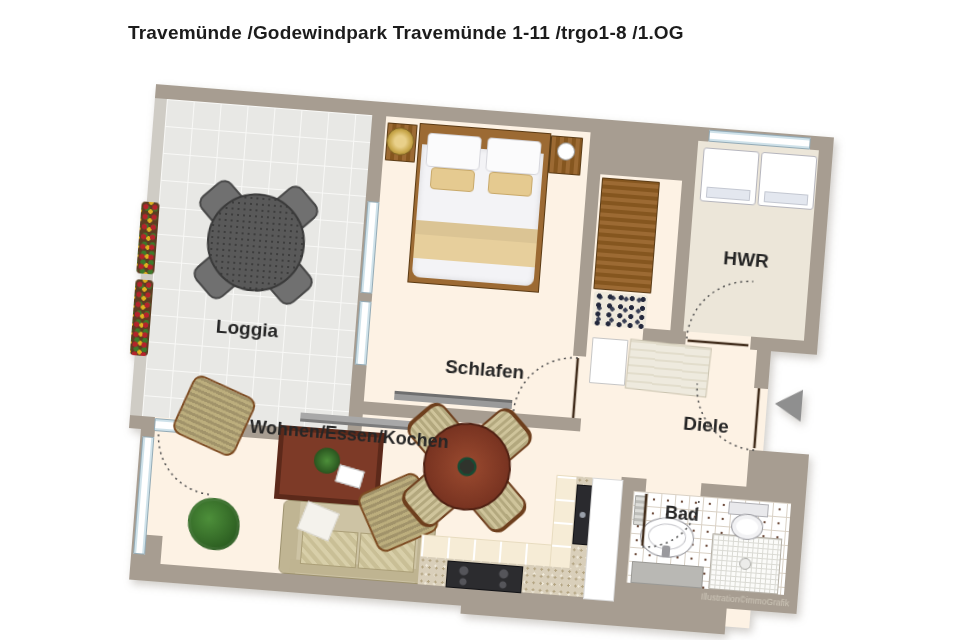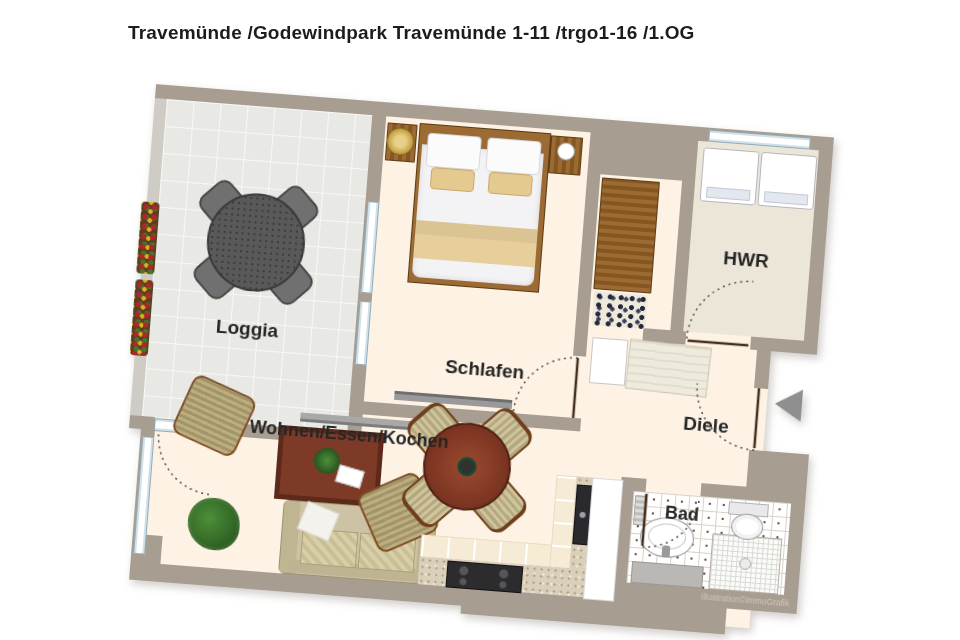--- a/index.html
+++ b/index.html
@@ -34,21 +34,21 @@
   .white-box{position:absolute;background:#ffffff;border:1px solid #c6c6c6;}
   .closet{position:absolute;background:repeating-linear-gradient(0deg,#eeeade 0 6px,#e2ddcc 6px 8px);border:1px solid #c8c2ae;transform:rotate(2deg);}
   .oval{position:absolute;background:#fff;border:1.5px solid #9a9aa0;border-radius:50%;}
   .arrow-left{position:absolute;width:0;height:0;border-top:16px solid transparent;border-bottom:16px solid transparent;border-right:27px solid #8f8f8f;}
   .watermark{position:absolute;font-size:8.5px;color:#cfc8ba;text-align:right;}
   svg{position:absolute;left:0;top:0;}
 </style>
 </head>
 <body>
 
-<div class="title">Travemünde /Godewindpark Travemünde 1-11 /trgo1-16 /1.OG</div>
+<div class="title">Travemünde /Godewindpark Travemünde 1-11 /trgo1-8 /1.OG</div>
 
 <div id="plan">
 
   <div class="floor" style="left:12px;top:14px;width:622px;height:482px;"></div>
   <div class="loggia-floor" style="left:12px;top:14px;width:206px;height:318px;"></div>
   <div class="hwr-floor" style="left:545px;top:14px;width:121px;height:191px;"></div>
   <div class="bad-floor" style="left:508px;top:368px;width:158px;height:92px;"></div>
 
   <div class="wall" style="left:0;top:0;width:680px;height:14px;"></div>
   <div class="window-h" style="left:555px;top:2px;width:100px;height:10px;"></div>

